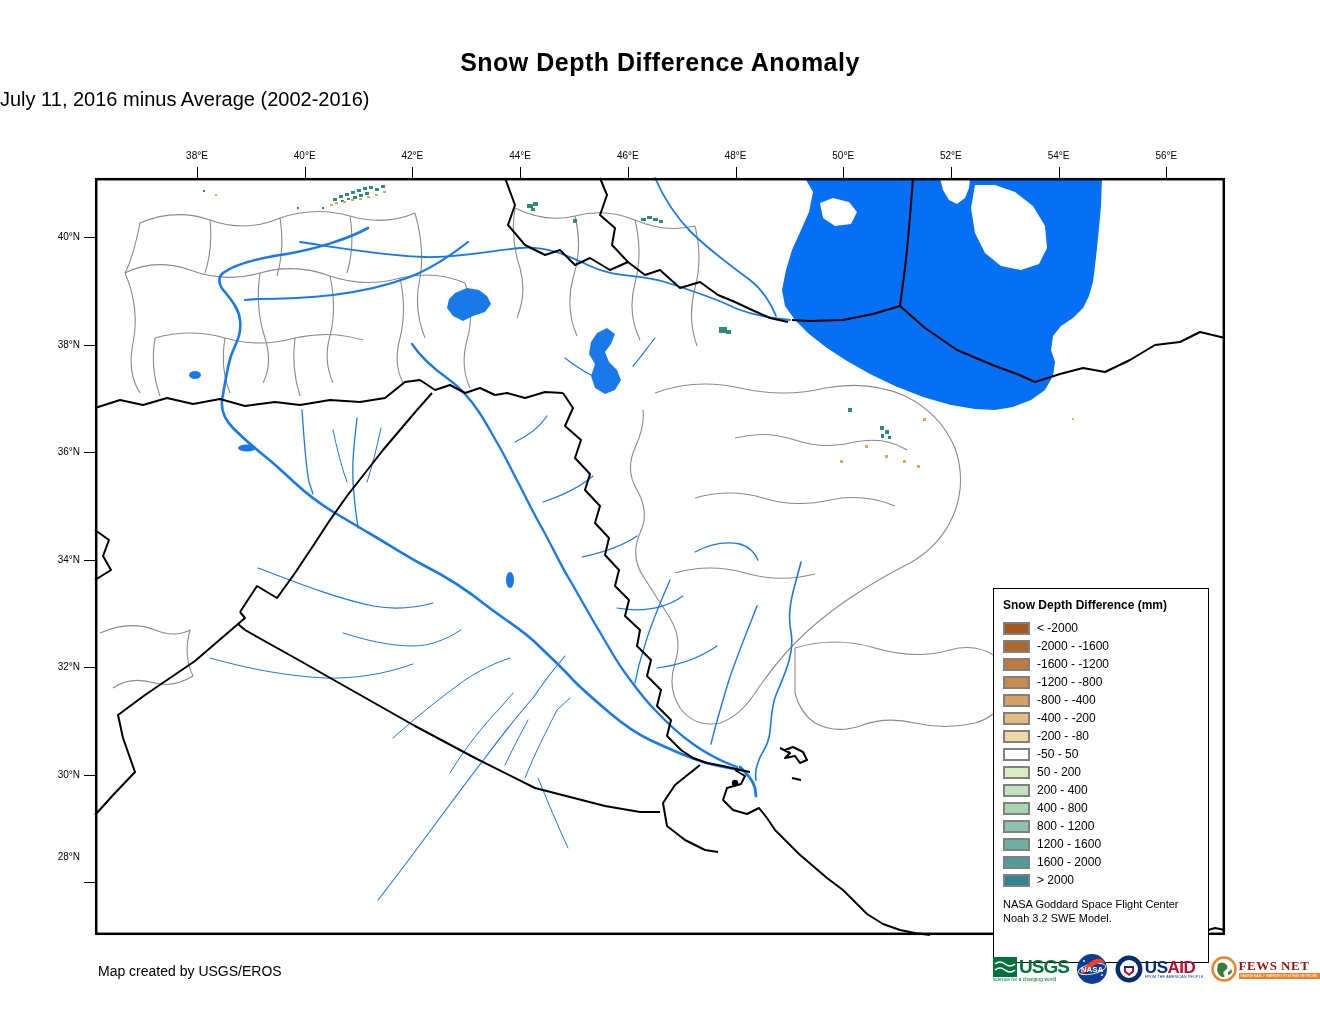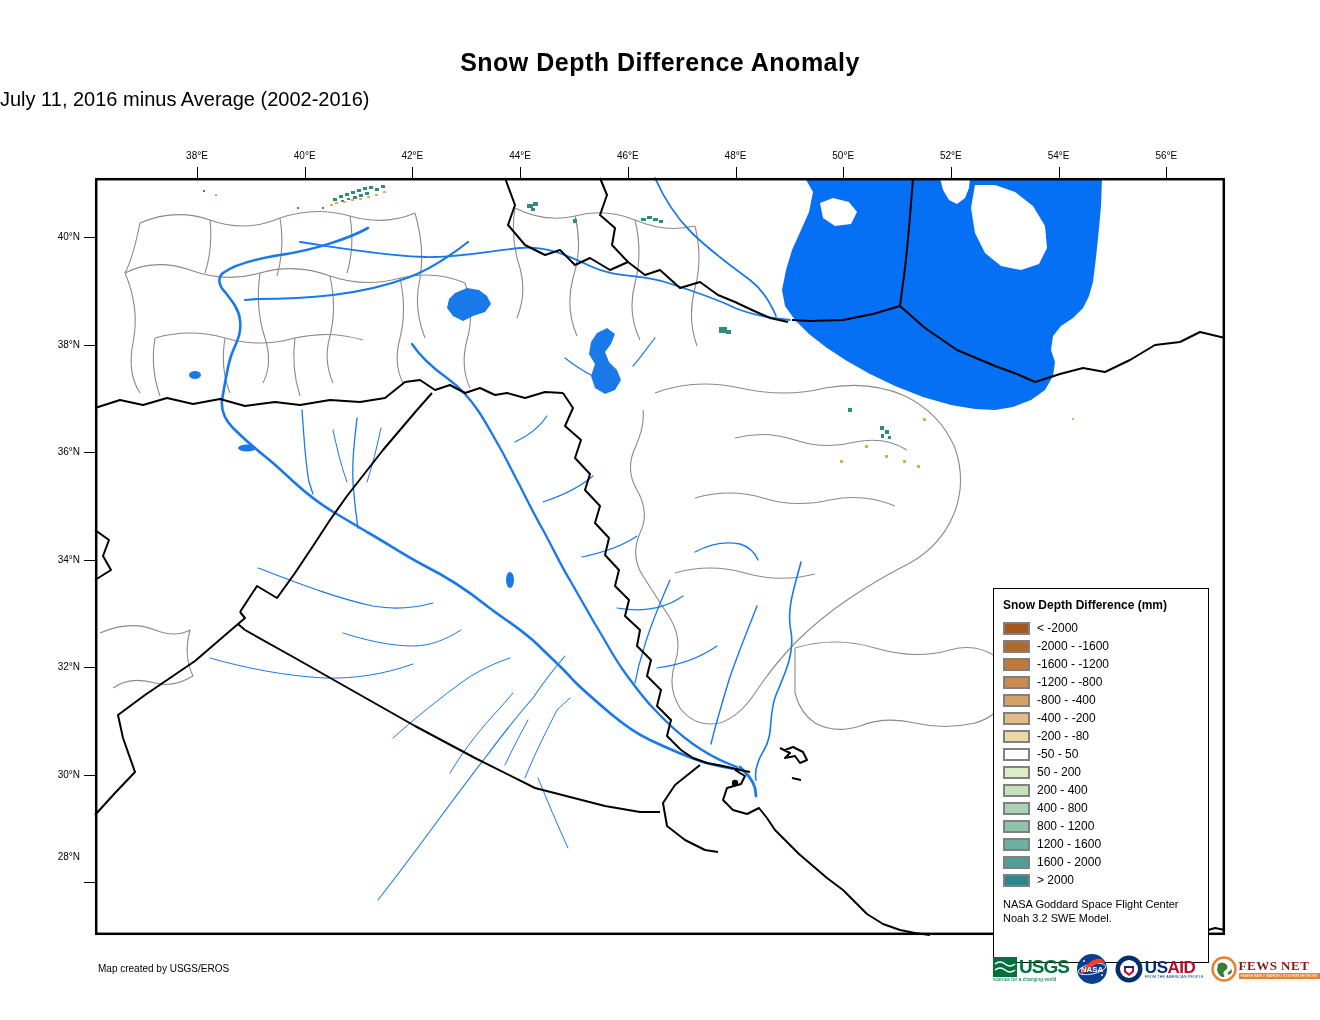--- a/index.html
+++ b/index.html
@@ -20,21 +20,21 @@
   .lon-label{top:150px;width:44px;margin-left:-22px;text-align:center;font-size:10px;}
   .lon-tick{top:167px;height:11px;width:0;border-left:1.6px solid #000;}
   .lat-label{width:30px;left:50px;text-align:right;font-size:10px;margin-top:-6px;}
   .lat-tick{left:84px;width:11px;height:0;border-top:1.6px solid #000;}
   .legend{left:993px;top:588px;width:216px;height:375px;background:#fff;border:1.6px solid #000;box-sizing:border-box;padding:9px 4px 0 9px;}
   .legend-title{font-size:12px;font-weight:bold;margin-bottom:7px;}
   .legend-row{display:flex;align-items:center;height:18px;}
   .swatch{width:27px;height:13px;border:2px solid #808080;box-sizing:border-box;margin-right:7px;flex:0 0 auto;}
   .legend-label{font-size:12px;white-space:nowrap;}
   .legend-note{font-size:11px;line-height:14px;margin-top:8px;}
-  .attribution{left:98px;top:963px;font-size:10px;}
+  .attribution{left:98px;top:963px;font-size:14px;}
   .logo-bar{left:977px;top:953px;display:flex;align-items:center;gap:7px;}
   .logo{display:flex;flex-direction:column;align-items:center;padding-left:16px;}
   .usgs-wrap{display:flex;align-items:center;gap:2px;}
   .usgs-text{color:#00703c;font-weight:bold;font-size:19px;letter-spacing:-1px;}
   .usgs-tag{color:#00703c;font-size:5px;margin-top:-2px;align-self:flex-start;}
   .usaid-right{display:flex;flex-direction:column;margin-left:2px;}
   .usaid-name{font-size:17px;font-weight:bold;letter-spacing:-.5px;line-height:15px;}
   .usaid-us{color:#002f6c;}
   .usaid-aid{color:#ba0c2f;}
   .usaid-tag{font-size:3.6px;color:#002f6c;letter-spacing:.2px;}

